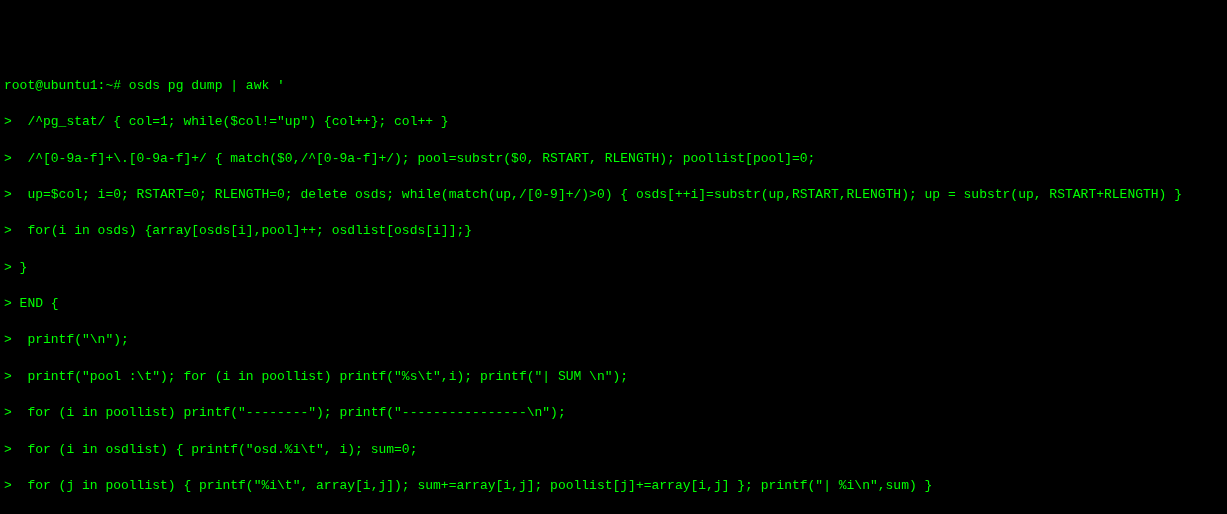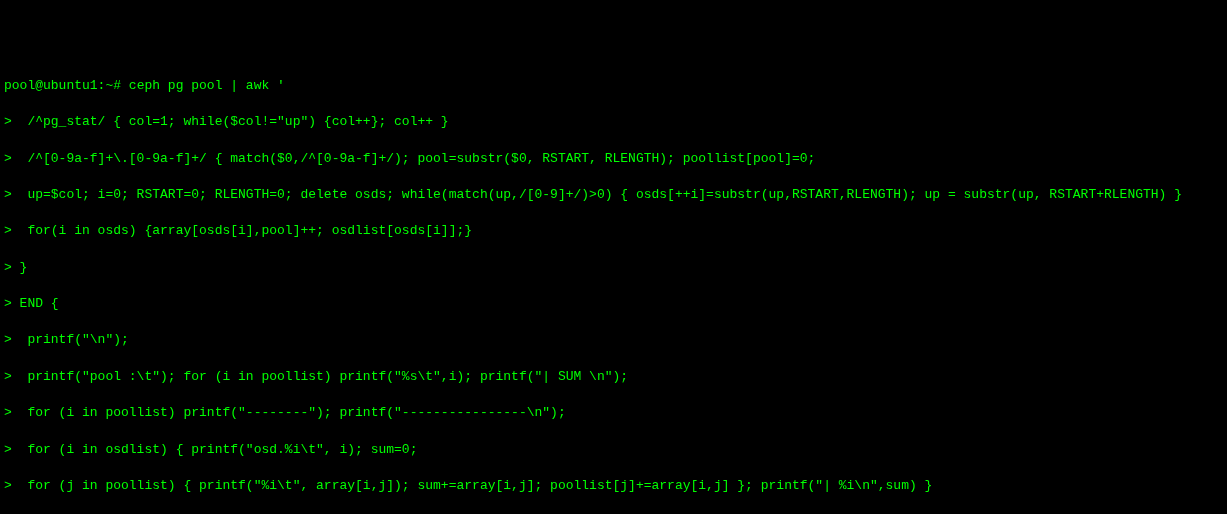--- a/index.html
+++ b/index.html
@@ -21,21 +21,21 @@
     }
     .terminal-line {
       display: block;
     }
   </style>
 </head>
 <body>
 
 
 
-<span class="terminal-line"><span>pool@ubuntu1:~# </span><span>ceph pg pool | awk '</span></span>
+<span class="terminal-line"><span>root@ubuntu1:~# </span><span>osds pg dump | awk '</span></span>
 <span class="terminal-line">&gt;  /^pg_stat/ { col=1; while($col!="up") {col++}; col++ }</span>
 <span class="terminal-line">&gt;  /^[0-9a-f]+\.[0-9a-f]+/ { match($0,/^[0-9a-f]+/); pool=substr($0, RSTART, RLENGTH); poollist[pool]=0;</span>
 <span class="terminal-line">&gt;  up=$col; i=0; RSTART=0; RLENGTH=0; delete osds; while(match(up,/[0-9]+/)&gt;0) { osds[++i]=substr(up,RSTART,RLENGTH); up = substr(up, RSTART+RLENGTH) }</span>
 <span class="terminal-line">&gt;  for(i in osds) {array[osds[i],pool]++; osdlist[osds[i]];}</span>
 <span class="terminal-line">&gt; }</span>
 <span class="terminal-line">&gt; END {</span>
 <span class="terminal-line">&gt;  printf("\n");</span>
 <span class="terminal-line">&gt;  printf("pool :\t"); for (i in poollist) printf("%s\t",i); printf("| SUM \n");</span>
 <span class="terminal-line">&gt;  for (i in poollist) printf("--------"); printf("----------------\n");</span>
 <span class="terminal-line">&gt;  for (i in osdlist) { printf("osd.%i\t", i); sum=0;</span>

